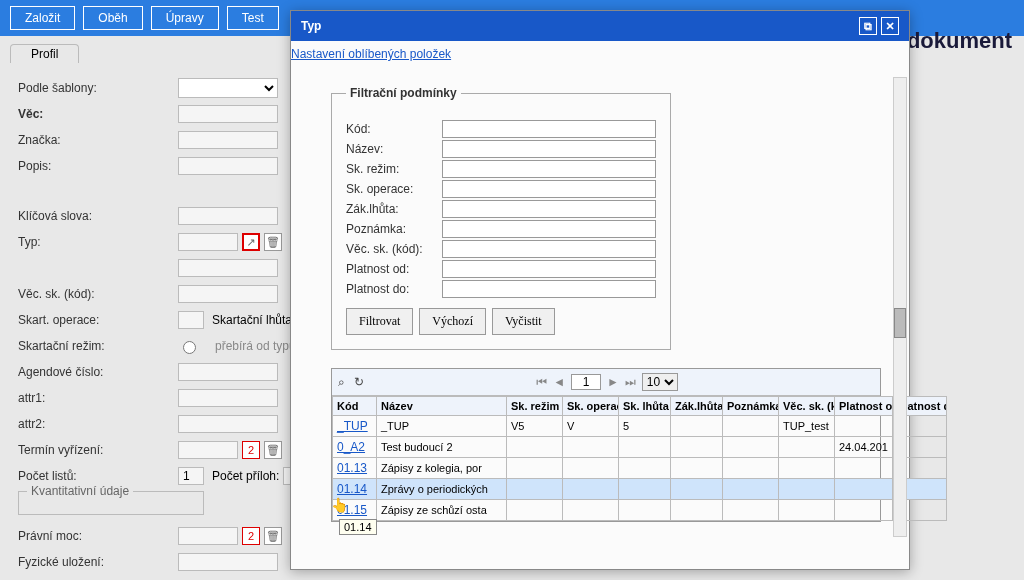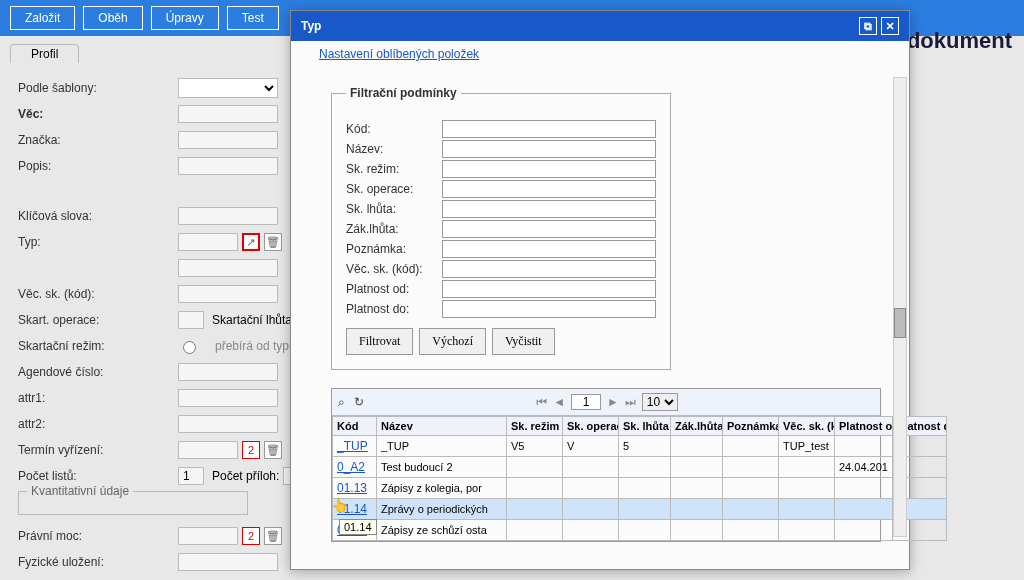--- a/index.html
+++ b/index.html
@@ -17,30 +17,30 @@
   .form-row .bold { font-weight: bold; }
   .form-row input[type="text"] { border: 1px solid #bbb; background: #f5f5f5; height: 18px; padding: 0 4px; }
   .form-row select { border: 1px solid #bbb; background: #fff; height: 20px; width: 100px; }
   .w100 { width: 100px; } .w30 { width: 26px; } .w60 { width: 60px; }
   .icon-sq { display: inline-flex; align-items: center; justify-content: center; width: 18px; height: 18px; border: 1px solid #999; background: #fff; margin-left: 4px; font-size: 11px; color: #666; cursor: pointer; }
   .icon-sq.red-border { border: 2px solid #d00; }
   .icon-sq.cal { border-color: #d00; color: #d00; }
   
   .radio-lbl { color: #888; display: inline-flex; align-items: center; gap: 16px; margin-right: 6px; }
   
-  .kvant { border: 1px solid #bbb; padding: 4px 8px 4px 8px; width: 230px; }
+  .kvant { border: 1px solid #bbb; padding: 4px 8px 4px 8px; width: 186px; }
   .kvant-legend { color: #666; position: relative; top: -12px; background: #e8e8e8; padding: 0 4px; display: inline-block; }
   
   .right-header { position: absolute; top: 28px; right: 12px; font-size: 22px; font-weight: bold; color: #1a1a3a; }
   
   .dialog { position: absolute; top: 10px; left: 290px; width: 620px; height: 560px; background: #fbfbfb; border: 1px solid #888; box-shadow: 0 2px 12px rgba(0,0,0,.3); }
   .dialog-title { background: #1858c8; color: #fff; font-weight: bold; padding: 6px 10px; display: flex; justify-content: space-between; align-items: center; }
   .dialog-title .ctrls { display: flex; gap: 4px; }
   .dialog-title .ctrls span { width: 18px; height: 18px; border: 1px solid #fff; display: inline-flex; align-items: center; justify-content: center; cursor: pointer; font-size: 11px; }
-  .dialog-link { color: #1858c8; padding: 6px 28px; display: inline-block; text-decoration: underline; cursor: pointer; }
+  .dialog-link { color: #1858c8; padding: 6px 0; display: inline-block; text-decoration: underline; cursor: pointer; }
   
   .dialog-body { padding: 6px 20px 6px 40px; position: relative; height: 480px; }
   .scroll-right { position: absolute; right: 2px; top: 10px; bottom: 10px; width: 14px; background: #eee; border: 1px solid #ccc; }
   .scroll-thumb { position: absolute; right: 0; top: 230px; width: 12px; height: 30px; background: #bbb; border: 1px solid #888; }
   
   .fieldset { border: 1px solid #aaa; padding: 10px 14px 14px; margin: 20px 0 18px; width: 340px; }
   .fieldset-legend { font-weight: bold; color: #333; position: relative; top: -18px; background: #fbfbfb; padding: 0 4px; display: inline-block; margin-bottom: -10px; }
   .filt-row { display: flex; align-items: center; margin: 2px 0; }
   .filt-row label { width: 96px; color: #333; }
   .filt-row input { flex: 1; border: 1px solid #999; height: 18px; padding: 0 4px; }
@@ -203,24 +203,20 @@
       <div class="filt-row">
           <label>Název:</label>
           <input style="">
         </div>
       <div class="filt-row">
           <label>Sk. režim:</label>
           <input style="">
         </div>
       <div class="filt-row">
           <label>Sk. operace:</label>
-          <input style="">
-        </div>
-      <div class="filt-row">
-          <label>Sk. lhůta:</label>
           <input style="">
         </div>
       <div class="filt-row">
           <label>Zák.lhůta:</label>
           <input style="">
         </div>
       <div class="filt-row">
           <label>Poznámka:</label>
           <input style="">
         </div>

